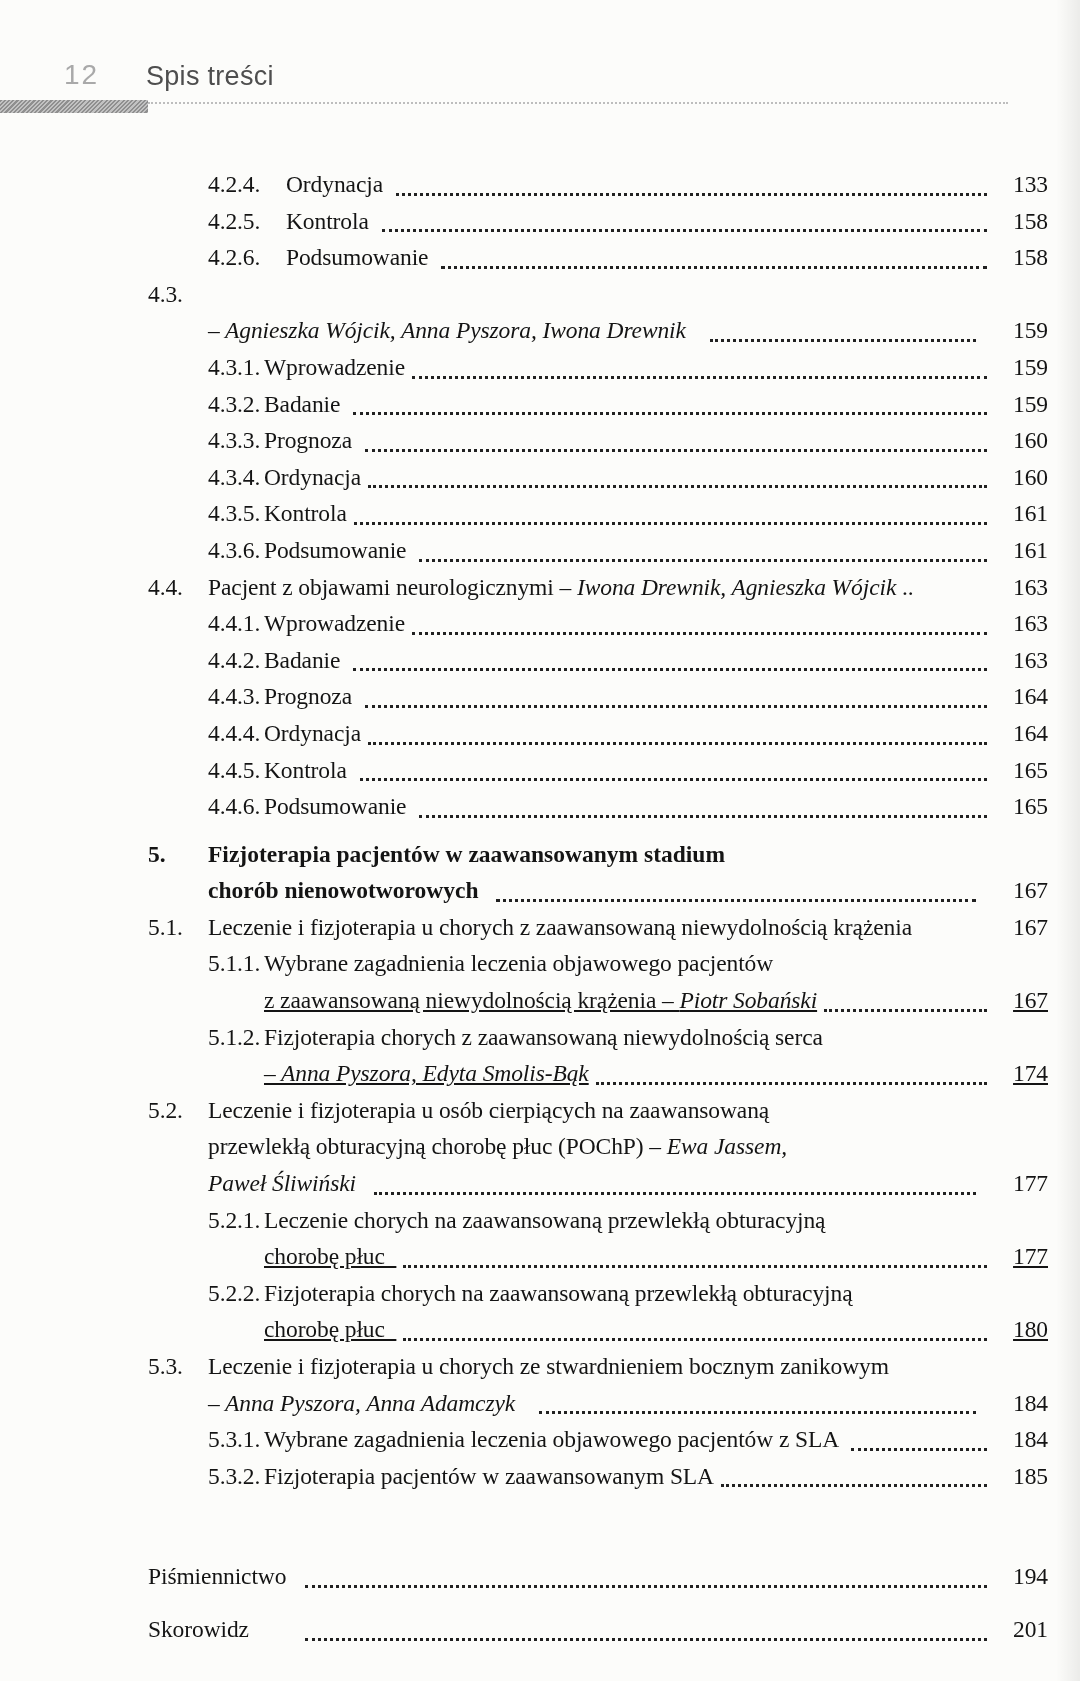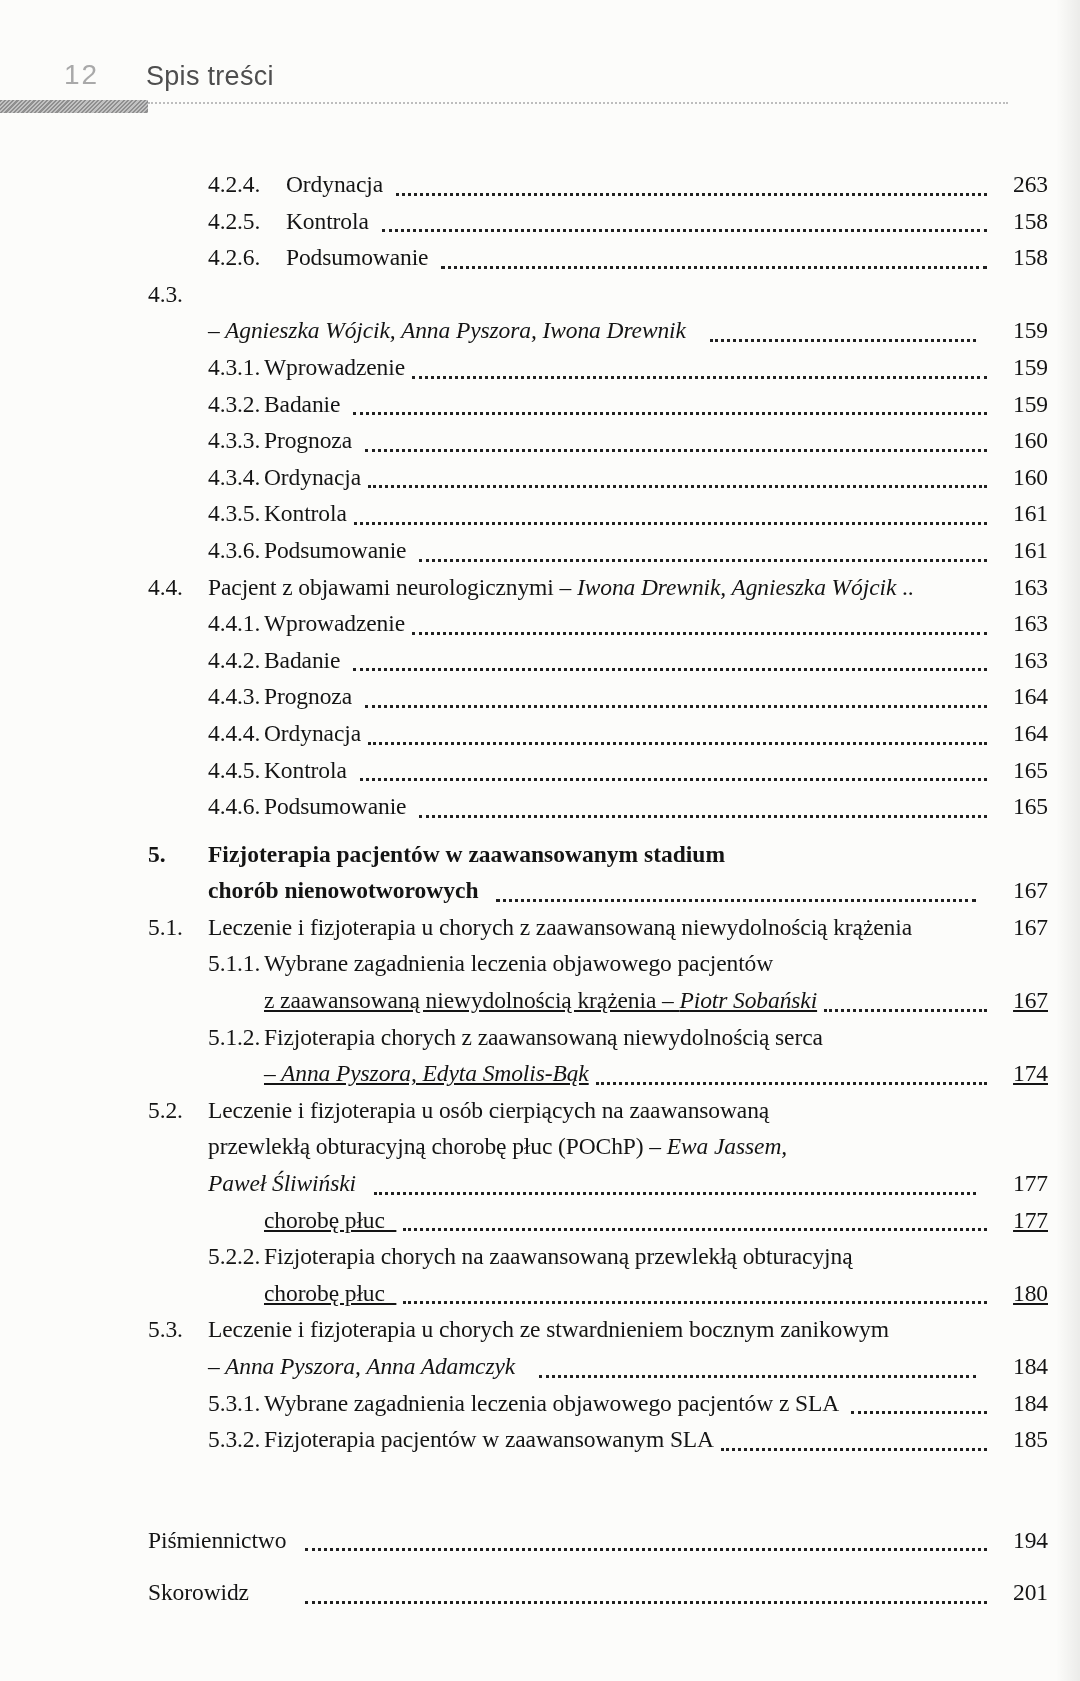--- a/index.html
+++ b/index.html
@@ -79,21 +79,21 @@
 
   <div id="rule-left"></div>
   <div id="rule-right"></div>
 
   <div id="toc">
       <div class="entry">
         <div class="line">
           <span class="num l2 wide">4.2.4.</span>
           <span class="text"><span>Ordynacja </span></span>
           <div class="leader"></div>
-          <span class="pg">263</span>
+          <span class="pg">133</span>
         </div>
       </div>
       <div class="entry">
         <div class="line">
           <span class="num l2 wide">4.2.5.</span>
           <span class="text"><span>Kontrola </span></span>
           <div class="leader"></div>
           <span class="pg">158</span>
         </div>
       </div>
@@ -268,20 +268,24 @@
         <div class="line cont l1">
           <span class="text"><span>przewlekłą obturacyjną chorobę płuc (POChP) – </span><span class="it">Ewa Jassem,</span></span>
         </div>
         <div class="line cont l1">
           <span class="text"><span class="it">Paweł Śliwiński</span></span>
           <div class="leader"></div>
           <span class="pg">177</span>
         </div>
       </div>
       <div class="entry">
+        <div class="line">
+          <span class="num l2">5.2.1.</span>
+          <span class="text"><span>Leczenie chorych na zaawansowaną przewlekłą obturacyjną</span></span>
+        </div>
         <div class="line cont l2">
           <span class="text"><span>chorobę płuc  </span></span>
           <div class="leader"></div>
           <span class="pg">177</span>
         </div>
       </div>
       <div class="entry">
         <div class="line">
           <span class="num l2">5.2.2.</span>
           <span class="text"><span>Fizjoterapia chorych na zaawansowaną przewlekłą obturacyjną</span></span>

